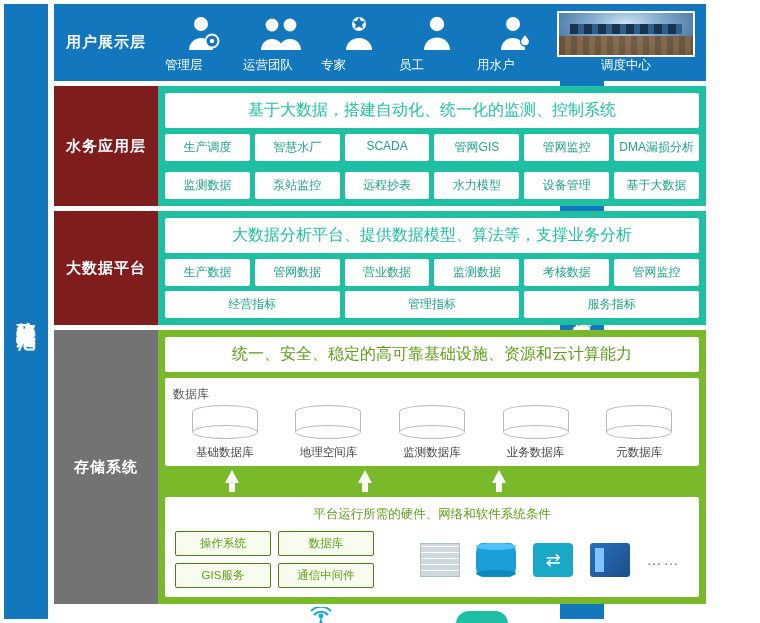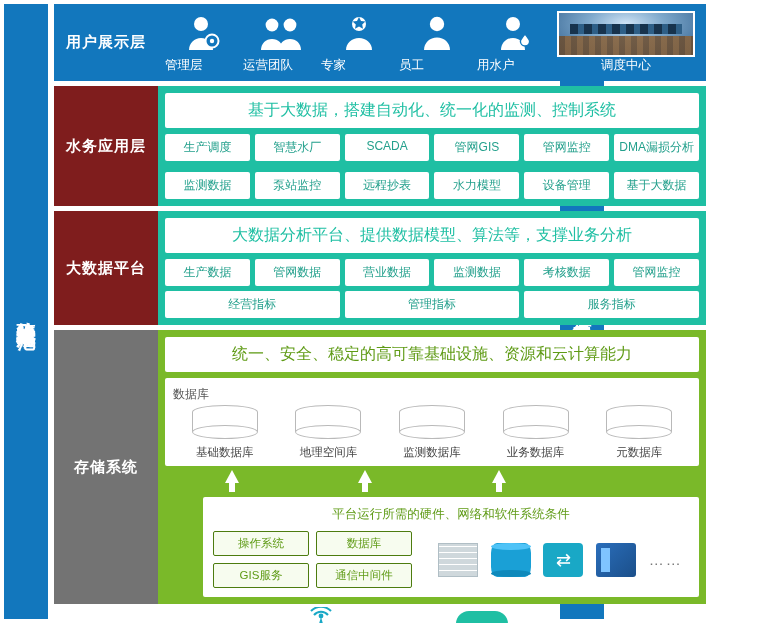--- a/index.html
+++ b/index.html
@@ -116,21 +116,21 @@
   .arrows { display:flex; padding:4px 0 2px; }
   .arrow-slot { flex:1 1 0; display:flex; justify-content:center; }
   .arrow-up {
     width:0;height:0;border-left:7px solid transparent;border-right:7px solid transparent;
     border-bottom:13px solid #ffffff; position:relative;
   }
   .arrow-up:after{
     content:""; position:absolute; left:-3px; top:13px; width:6px; height:9px; background:#ffffff;
   }
 
-  .infra { background:#ffffff; border-radius:2px; padding:9px 10px; margin-top:12px;margin-left:38px; }
+  .infra { background:#ffffff; border-radius:2px; padding:9px 10px; margin-top:12px; }
   .infra-head { text-align:center; font-size:12.5px; color:#5f9b16; margin-bottom:8px; }
   .infra-inner { display:flex; align-items:center; }
   .infra-left { width:46%; }
   .infra-pills { display:flex; flex-wrap:wrap; gap:7px; }
   .ipill {
     width:96px; text-align:center; font-size:11.5px; color:#5f9b16;
     border:1px solid #4d7c0f; border-radius:2px; padding:4px 2px; background:#f7fcef;
   }
   .infra-right { flex:1 1 auto; display:flex; align-items:center; justify-content:space-around; }
   .ico { width:40px; height:34px; position:relative; }

